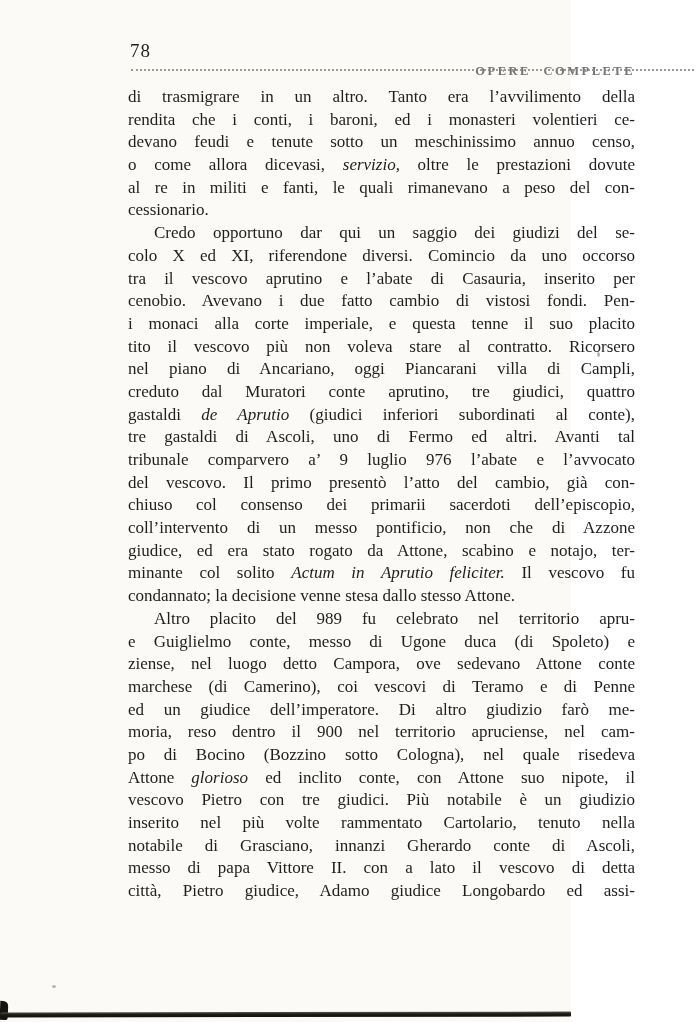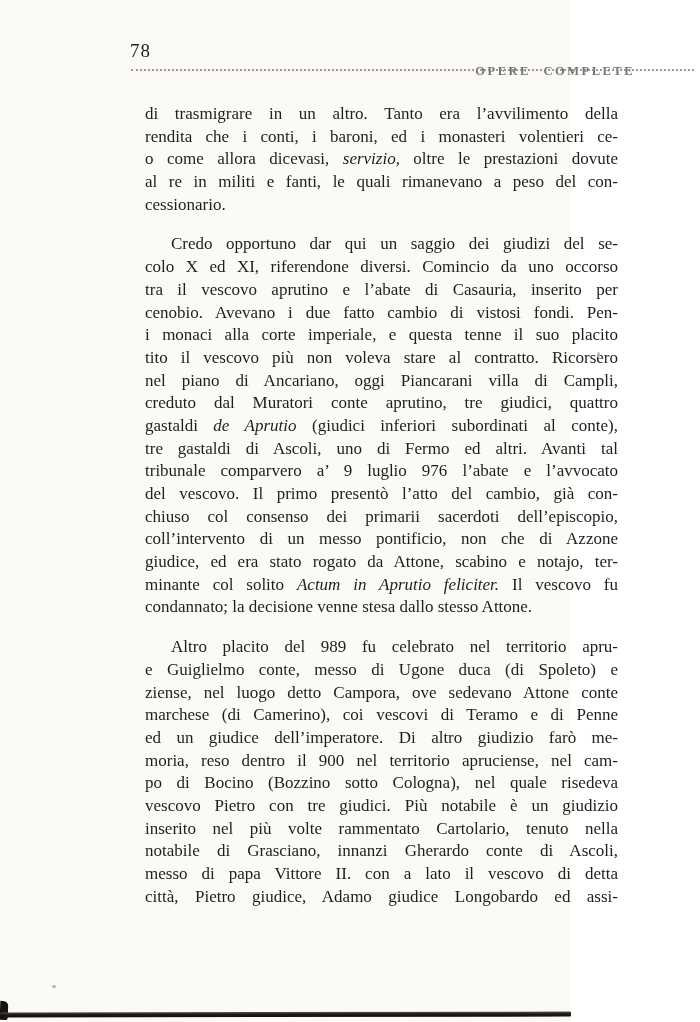--- a/index.html
+++ b/index.html
@@ -38,21 +38,21 @@
     border-bottom: 2px dotted #8d897d;
     opacity: .85;
   }
   .textblock {
     position: absolute;
     left: 128px; top: 86px;
     width: 507px;
     font-size: 17px;
     line-height: 22.7px;
   }
-  .paragraph { margin: 17px; }
+  .paragraph { margin: 0; }
   .line {
     text-align: justify;
     text-align-last: justify;
     height: 22.7px;
     overflow: hidden;
     white-space: normal;
   }
   .line.noj { text-align-last: left; }
   .line.indent { text-indent: 26px; }
   .line i { font-style: italic; }
@@ -86,20 +86,21 @@
     <span class="page-number">78</span>
     <span class="running-title">OPERE COMPLETE</span>
   </div>
 
   <div class="dotted-rule"></div>
 
   <div class="textblock">
       <div class="paragraph">
         <div class="line"><span>di trasmigrare in un altro. Tanto era l’avvilimento della</span></div>
         <div class="line"><span>rendita che i conti, i baroni, ed i monasteri volentieri ce-</span></div>
+        <div class="line"><span>devano feudi e tenute sotto un meschinissimo annuo censo,</span></div>
         <div class="line"><span>o come allora dicevasi, </span><i>servizio,</i><span> oltre le prestazioni dovute</span></div>
         <div class="line"><span>al re in militi e fanti, le quali rimanevano a peso del con-</span></div>
         <div class="line noj"><span>cessionario.</span></div>
       </div>
       <div class="paragraph">
         <div class="line indent"><span>Credo opportuno dar qui un saggio dei giudizi del se-</span></div>
         <div class="line"><span>colo X ed XI, riferendone diversi. Comincio da uno occorso</span></div>
         <div class="line"><span>tra il vescovo aprutino e l’abate di Casauria, inserito per</span></div>
         <div class="line"><span>cenobio. Avevano i due fatto cambio di vistosi fondi. Pen-</span></div>
         <div class="line"><span>i monaci alla corte imperiale, e questa tenne il suo placito</span></div>
@@ -117,20 +118,21 @@
         <div class="line noj"><span>condannato; la decisione venne stesa dallo stesso Attone.</span></div>
       </div>
       <div class="paragraph">
         <div class="line indent"><span>Altro placito del 989 fu celebrato nel territorio apru-</span></div>
         <div class="line"><span>e Guiglielmo conte, messo di Ugone duca (di Spoleto) e</span></div>
         <div class="line"><span>ziense, nel luogo detto Campora, ove sedevano Attone conte</span></div>
         <div class="line"><span>marchese (di Camerino), coi vescovi di Teramo e di Penne</span></div>
         <div class="line"><span>ed un giudice dell’imperatore. Di altro giudizio farò me-</span></div>
         <div class="line"><span>moria, reso dentro il 900 nel territorio apruciense, nel cam-</span></div>
         <div class="line"><span>po di Bocino (Bozzino sotto Cologna), nel quale risedeva</span></div>
+        <div class="line"><span>Attone </span><i>glorioso</i><span> ed inclito conte, con Attone suo nipote, il</span></div>
         <div class="line"><span>vescovo Pietro con tre giudici. Più notabile è un giudizio</span></div>
         <div class="line"><span>inserito nel più volte rammentato Cartolario, tenuto nella</span></div>
         <div class="line"><span>notabile di Grasciano, innanzi Gherardo conte di Ascoli,</span></div>
         <div class="line"><span>messo di papa Vittore II. con a lato il vescovo di detta</span></div>
         <div class="line"><span>città, Pietro giudice, Adamo giudice Longobardo ed assi-</span></div>
       </div>
     </div>
 
   <div class="speck" style="left:597px; top:352px; width:3px; height:5px;"></div>
   <div class="speck" style="left:52px; top:985px; width:4px; height:3px;"></div>

